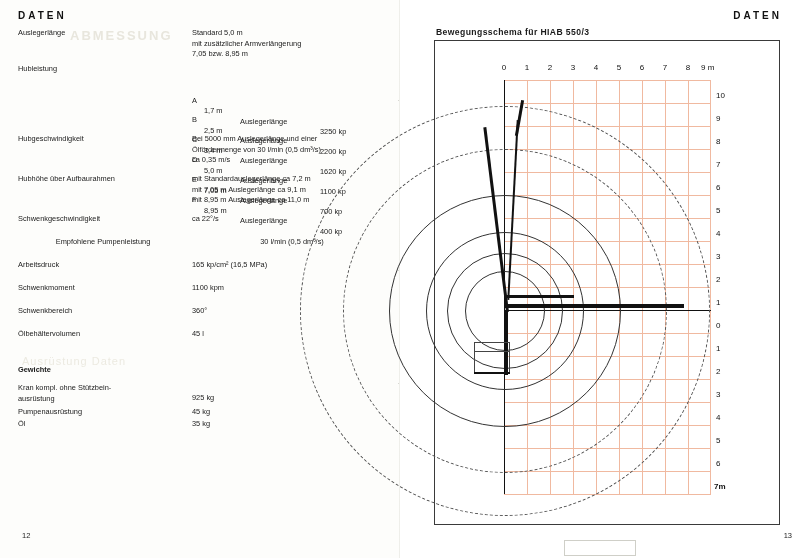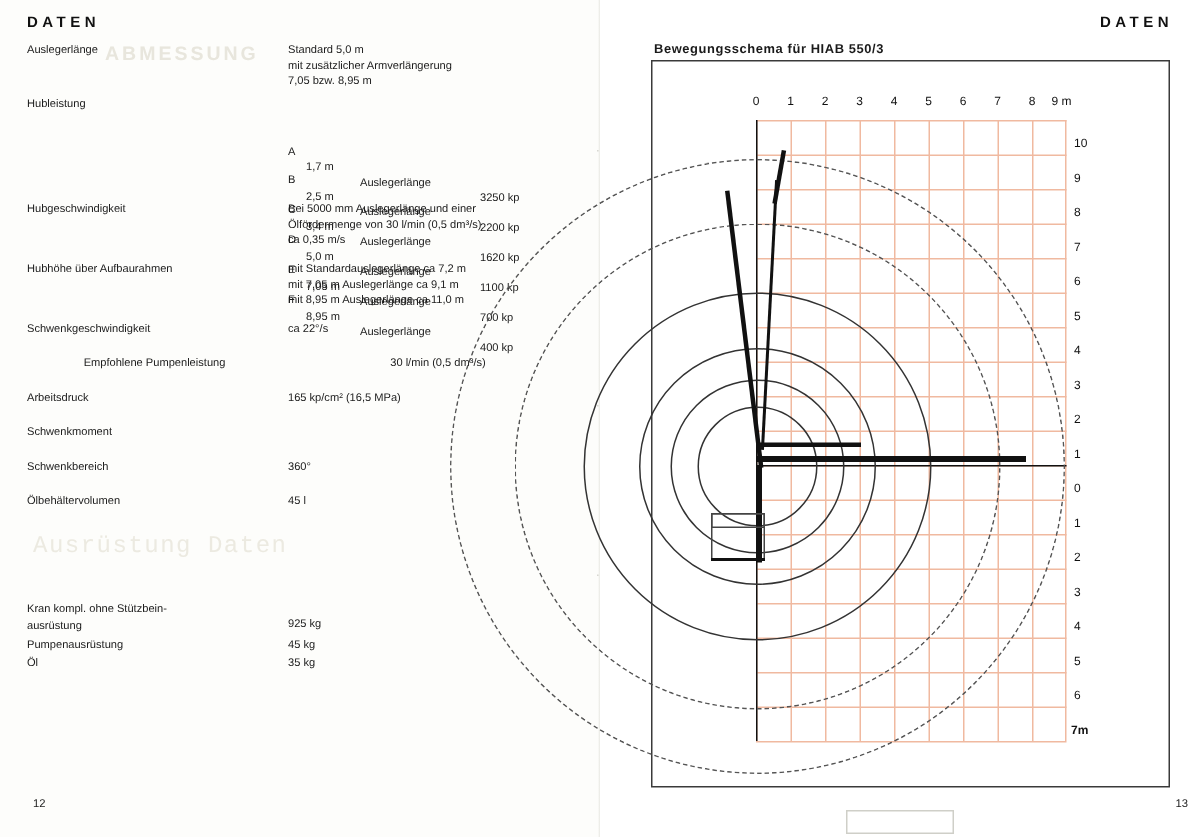--- a/index.html
+++ b/index.html
@@ -33,21 +33,21 @@
   }
   .hdr-left{left:18px;top:10px;}
   .hdr-right{right:18px;top:10px;}
 
   .ghost{
     position:absolute;left:70px;top:28px;
     font-size:13px;letter-spacing:2px;color:#e8e6dd;font-weight:bold;
   }
   .ghost2{
     position:absolute;left:22px;top:355px;
-    font-size:16px;letter-spacing:1px;color:#eceae1;font-family:Liberation Mono, monospace;
+    font-size:11px;letter-spacing:1px;color:#eceae1;
   }
 
   .spec{
     position:absolute;left:18px;top:28px;width:370px;
     font-size:7.4px;line-height:1.42;
   }
   .row{position:relative;min-height:12px;}
   .lbl{position:absolute;left:0;top:0;width:170px;white-space:pre-line;}
   .val{position:absolute;left:174px;top:0;width:200px;white-space:pre-line;}
 
@@ -197,34 +197,38 @@
         <div class="val">30 l/min (0,5 dm³/s)</div>
       </div>
 
       <div class="row" style="height:23px;">
         <div class="lbl">Arbeitsdruck</div>
         <div class="val">165 kp/cm²  (16,5 MPa)</div>
       </div>
 
       <div class="row" style="height:23px;">
         <div class="lbl">Schwenkmoment</div>
+        <div class="val">1100 kpm</div>
       </div>
 
       <div class="row" style="height:23px;">
         <div class="lbl">Schwenkbereich</div>
         <div class="val">360°</div>
       </div>
 
       <div class="row" style="height:36px;">
         <div class="lbl">Ölbehältervolumen</div>
         <div class="val">45 l</div>
       </div>
 
-
-      <div class="row" style="height:24px;margin-top:36px;">
+      <div class="row" style="height:18px;">
+        <div class="lbl bold">Gewichte</div>
+      </div>
+
+      <div class="row" style="height:24px;">
         <div class="lbl">Kran kompl. ohne Stützbein-
 ausrüstung</div>
         <div class="val" style="top:10px;">925 kg</div>
       </div>
 
       <div class="row" style="height:11px;">
         <div class="lbl">Pumpenausrüstung</div>
         <div class="val">45 kg</div>
       </div>
 

